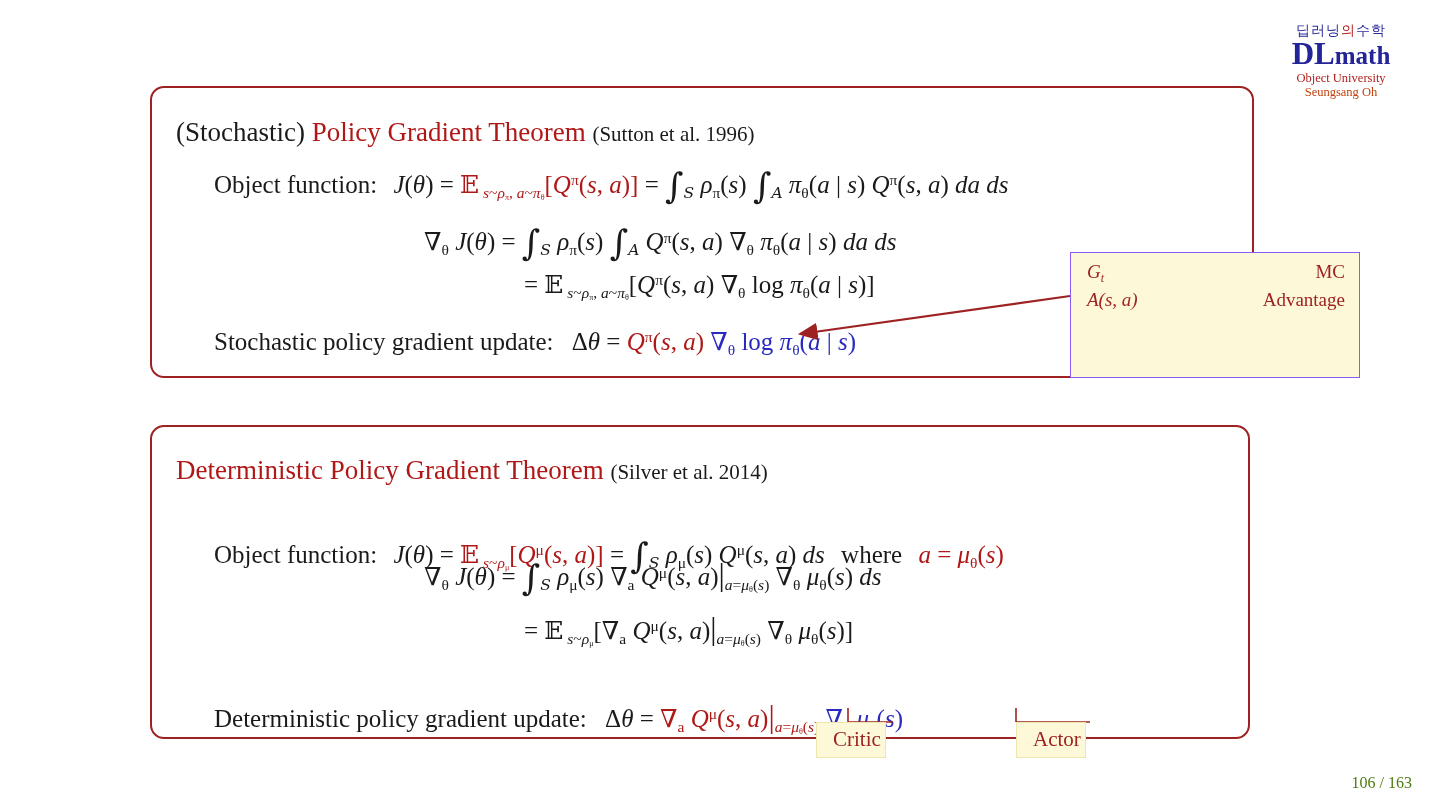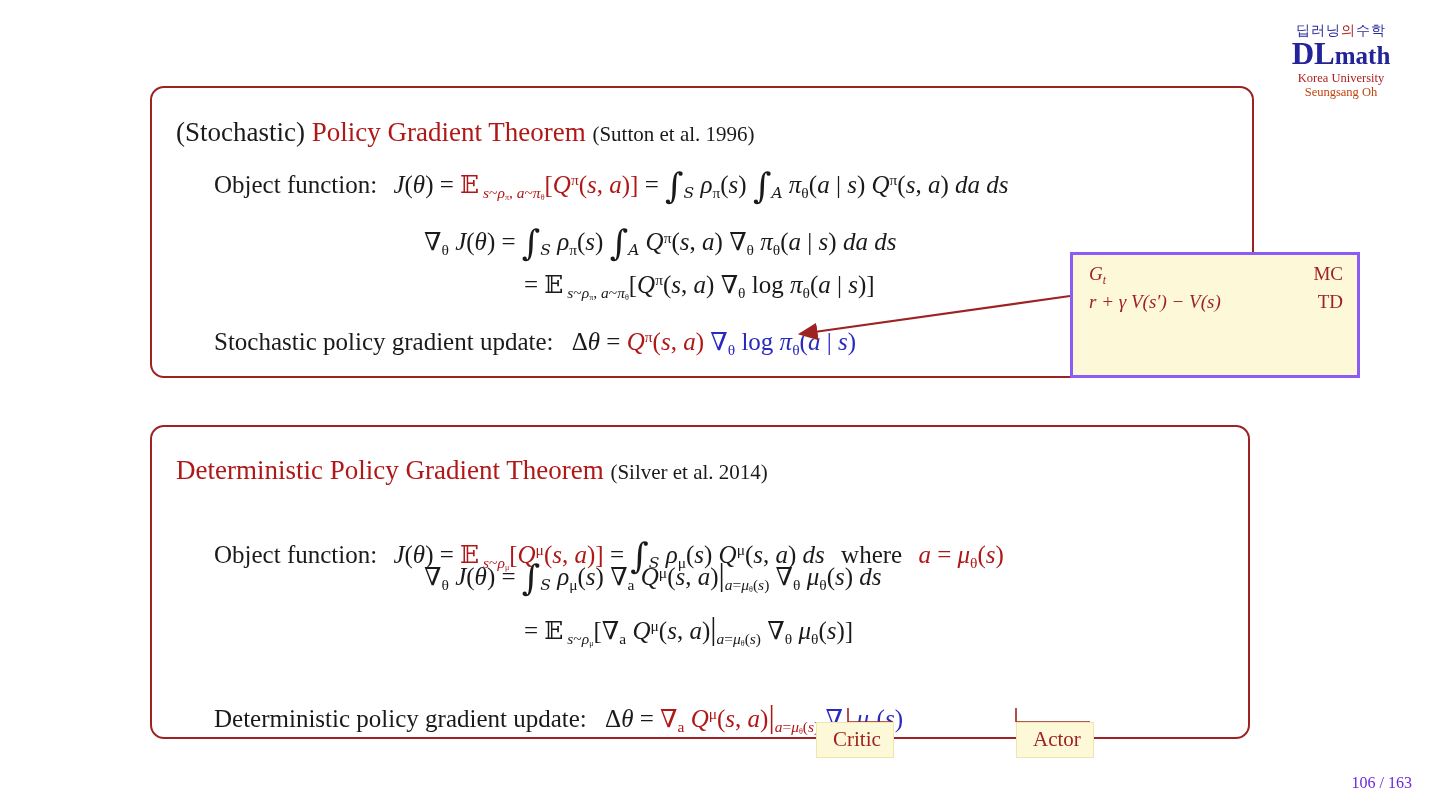--- a/index.html
+++ b/index.html
@@ -128,21 +128,21 @@
   .cite { font-size: 21px; color: #1a1a1a; }
 
   
   #legend {
     position: absolute;
     left: 1070px;
     top: 252px;
     width: 290px;
     height: 126px;
     background: #fdf8d8;
-    border: 3px solid #8b5cf6;
+    border: 1px solid #8b5cf6;
     box-sizing: border-box;
     padding: 8px 14px 0 16px;
   }
   #legend .row {
     display: flex;
     justify-content: space-between;
     align-items: baseline;
     font-size: 19px;
     color: #9e2222;
     margin-bottom: 3.5px;
@@ -160,51 +160,51 @@
     height: 52px;
   }
 
   
   .tag {
     position: absolute;
     background: #fdf8d8;
     border: 1px solid #efe6ae;
     color: #9e2222;
     font-size: 21px;
-    padding: 4px 12px 5px 16px;
+    padding: 4px 4px 5px 16px;
     box-sizing: border-box;
   }
   #tag-critic { left: 816px; top: 722px; }
   #tag-actor  { left: 1016px; top: 722px; }
 
   #tag-lines {
     position: absolute;
     left: 780px;
     top: 700px;
     width: 400px;
     height: 50px;
   }
 
   
   #page-number {
     position: absolute;
     right: 28px;
     bottom: 18px;
     font-size: 16px;
-    color: #6d28d9;
+    color: #4d7c0f;
     font-family: "Liberation Serif", serif;
   }
 </style>
 </head>
 <body>
 
 <div class="logo">
   <div class="logo-kor"><span>딥러닝</span><span class="red">의</span><span>수학</span></div>
   <div class="logo-main"><span>DL</span><span class="math">math</span></div>
-  <div class="logo-sub">Korea University</div>
+  <div class="logo-sub">Object University</div>
   <div class="logo-sub2">Seungsang Oh</div>
 </div>
 
 <div class="box" id="box-stochastic"></div>
 
 <div class="mathline" id="title-stochastic">
   <span class="black">(Stochastic)</span>
   <span class="red">Policy Gradient Theorem</span>
   <span class="cite">(Sutton et al. 1996)</span>
 </div>
@@ -226,22 +226,22 @@
   <span>Stochastic policy gradient update:</span>
   <span style="margin-left:12px;margin-top:43px;">Δ<i>θ</i> = <span class="red"><i>Q</i><span class="sup">π</span>(<i>s</i>, <i>a</i>)</span> <span class="blue"><span class="nabla">∇</span><span class="sub">θ</span> log <i>π</i><span class="sub">θ</span>(<i>a</i> | <i>s</i>)</span></span>
 </div>
 
 <div id="legend">
   <div class="row">
     <span class="lbl"><i>G</i><span class="sub">t</span></span>
     <span class="val">MC</span>
   </div>
   <div class="row">
-    <span class="lbl">r + γ V(s′) − V(s)</span>
-    <span class="val">TD</span>
+    <span class="lbl">A(s, a)</span>
+    <span class="val">Advantage</span>
   </div>
 </div>
 
 <svg id="legend-arrow" viewBox="0 0 290 52">
   <defs>
     <marker id="arrowhead" markerWidth="9" markerHeight="8" refX="8" refY="4" orient="auto">
       <polygon points="0 0, 9 4, 0 8" fill="#9e2222"></polygon>
     </marker>
   </defs>
   <line x1="284" y1="6" x2="14" y2="44" stroke="#9e2222" stroke-width="2.2" marker-end="url(#arrowhead)"></line>

